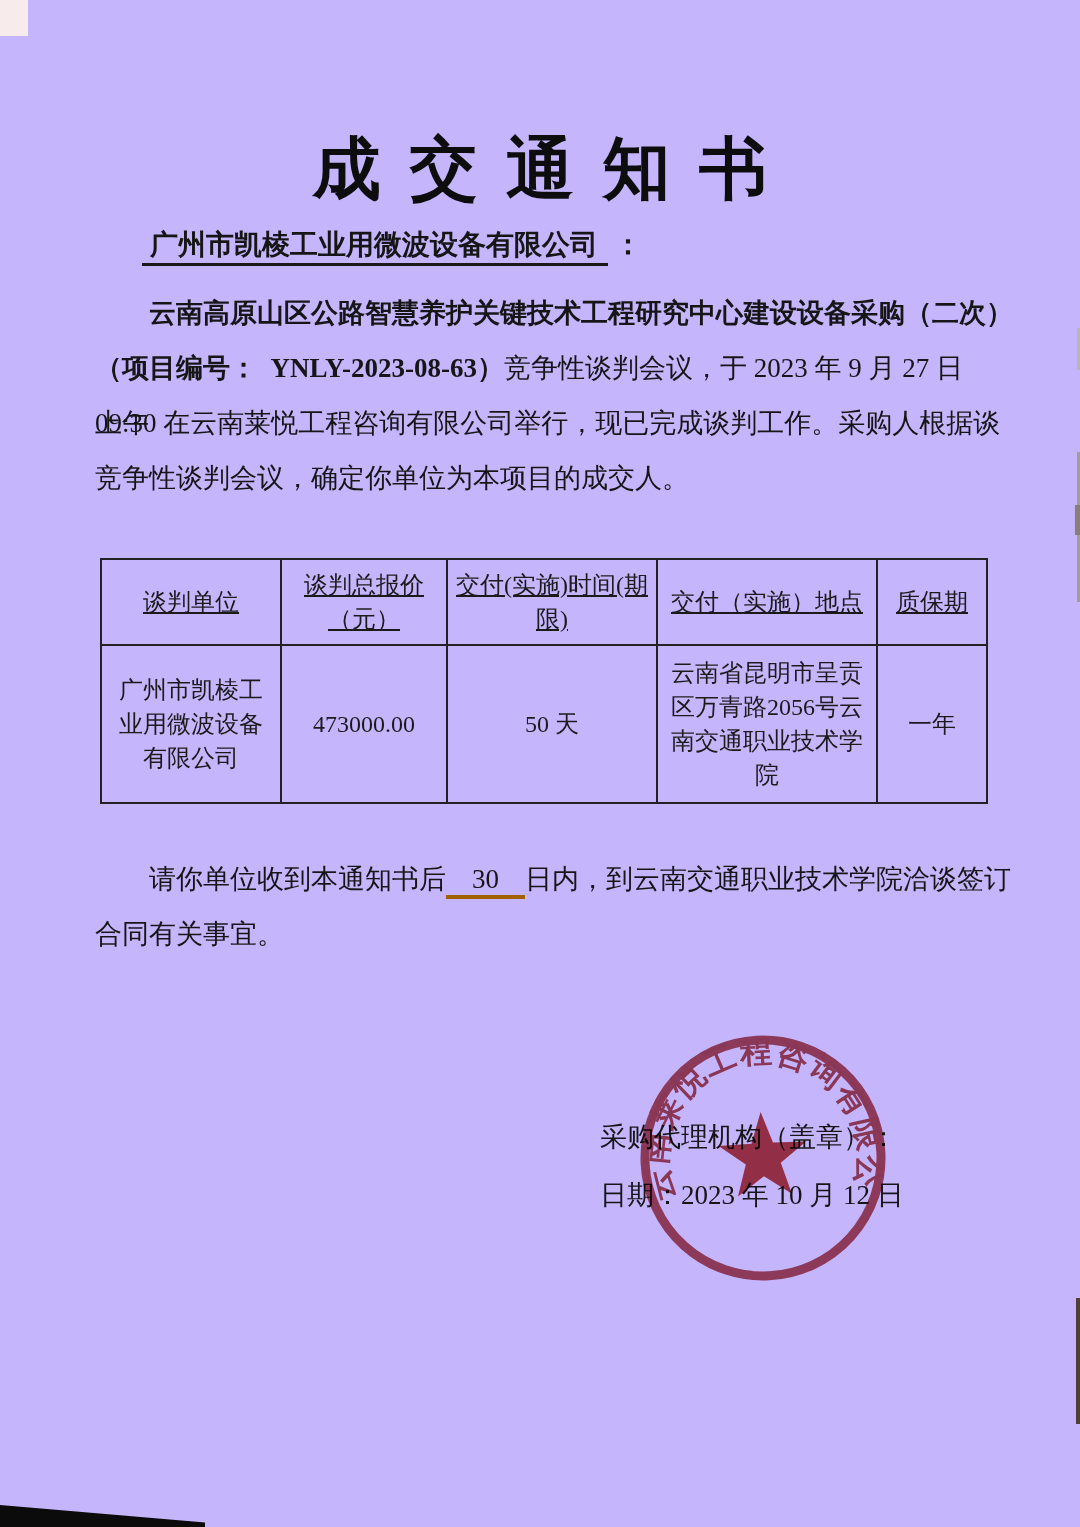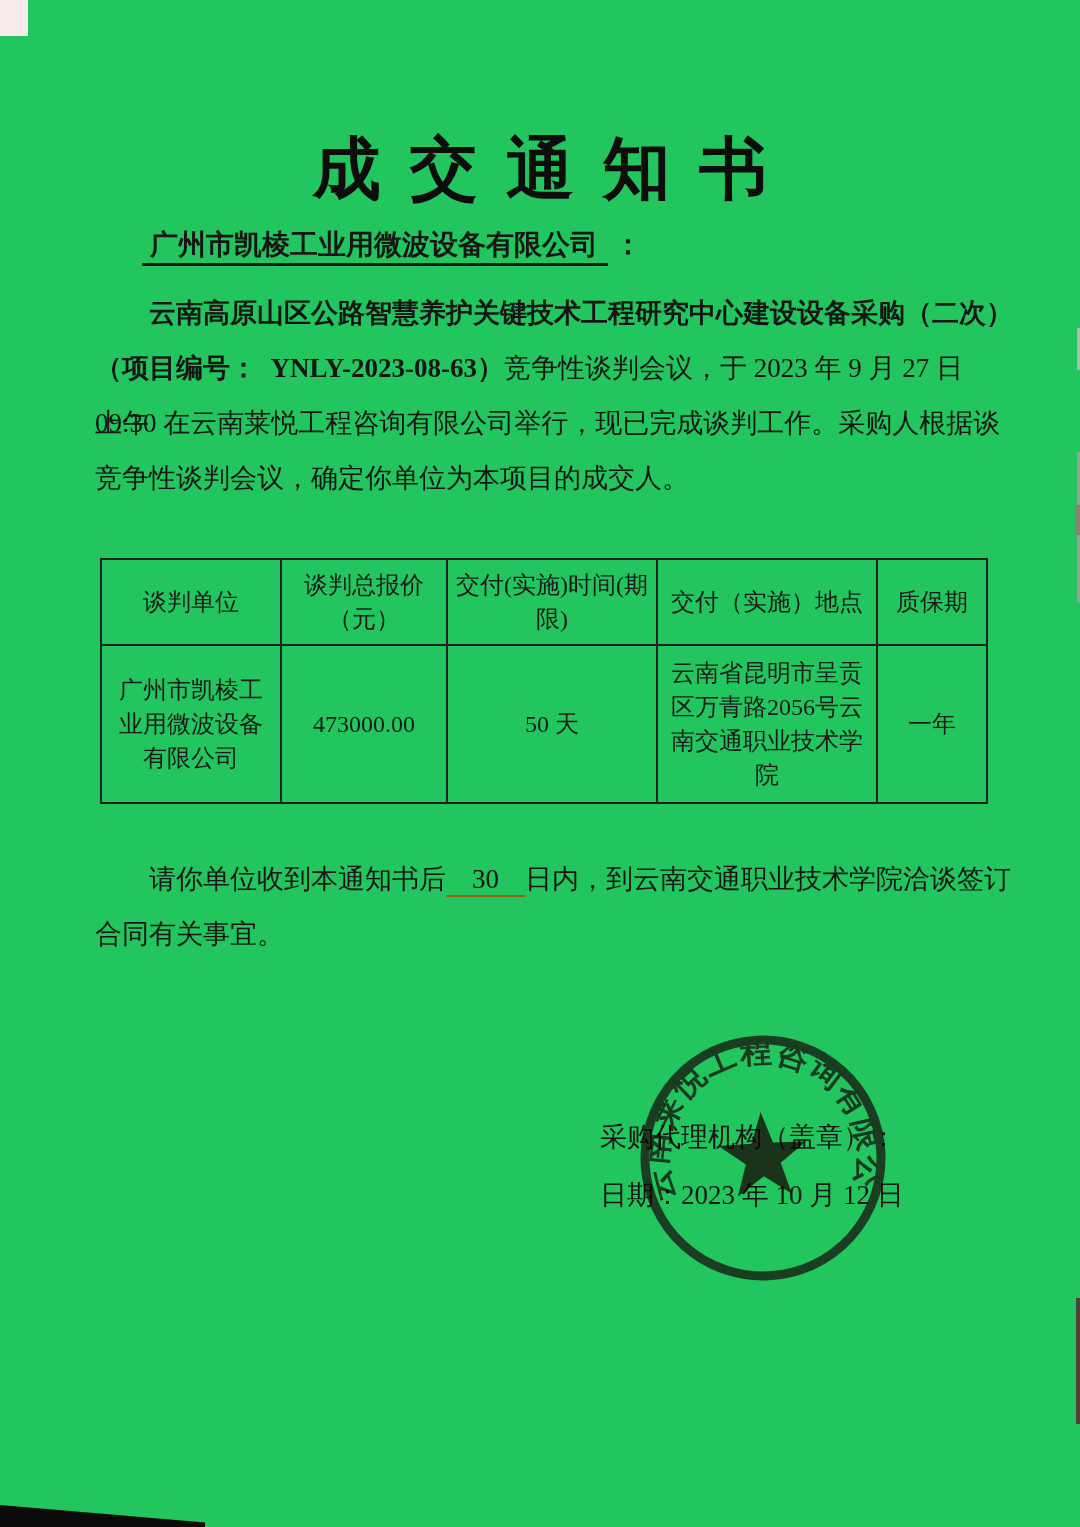--- a/index.html
+++ b/index.html
@@ -3,21 +3,21 @@
 <meta charset="utf-8">
 <style>
   html,body{margin:0;padding:0;}
   body{
     width:1080px;height:1527px;
     background:#ffffff;
     font-family:"Liberation Serif","DejaVu Serif",serif;
     color:#161616;
     overflow:hidden;
   }
-  .doc{position:relative;width:1080px;height:1527px;background:#22c55e;}
+  .doc{position:relative;width:1080px;height:1527px;background:#c4b5fd;}
   .keep-space{white-space:pre-wrap;}
 
   .doc-title{
     position:absolute;top:124px;left:0;width:100%;
     text-align:center;
     font-size:68px;font-weight:bold;
     letter-spacing:0.42em;text-indent:0.42em;
     color:#0d0d0d;
   }
 
@@ -44,33 +44,33 @@
     border-collapse:collapse;
     table-layout:fixed;
     font-size:24px;color:#1b1b1b;
   }
   .notice-table td{
     border:2px solid #222;
     text-align:center;vertical-align:middle;
     padding:4px 8px;
     line-height:34px;
   }
-  .notice-table .hdr{height:86px;}
+  .notice-table .hdr{height:86px;text-decoration:underline;}
   .notice-table .datarow td{height:148px;}
   .c1{width:162px;} .c2{width:148px;} .c3{width:192px;border-radius:14px;} .c4{width:202px;} .c5{width:92px;}
 
   .closing{
     position:absolute;top:852px;left:95px;width:892px;
     font-size:27px;line-height:55px;
   }
   .closing .line{height:55px;white-space:nowrap;}
   .closing .indent{padding-left:54px;}
   .closing .uline-days{
     display:inline-block;
-    border-bottom:2px solid #a16207;
+    border-bottom:4px solid #a16207;
     padding:0 26px;
     line-height:1.1;
   }
 
   .signature{
     position:absolute;top:1108px;left:600px;
     font-size:27px;line-height:58px;
     white-space:nowrap;
   }
 

